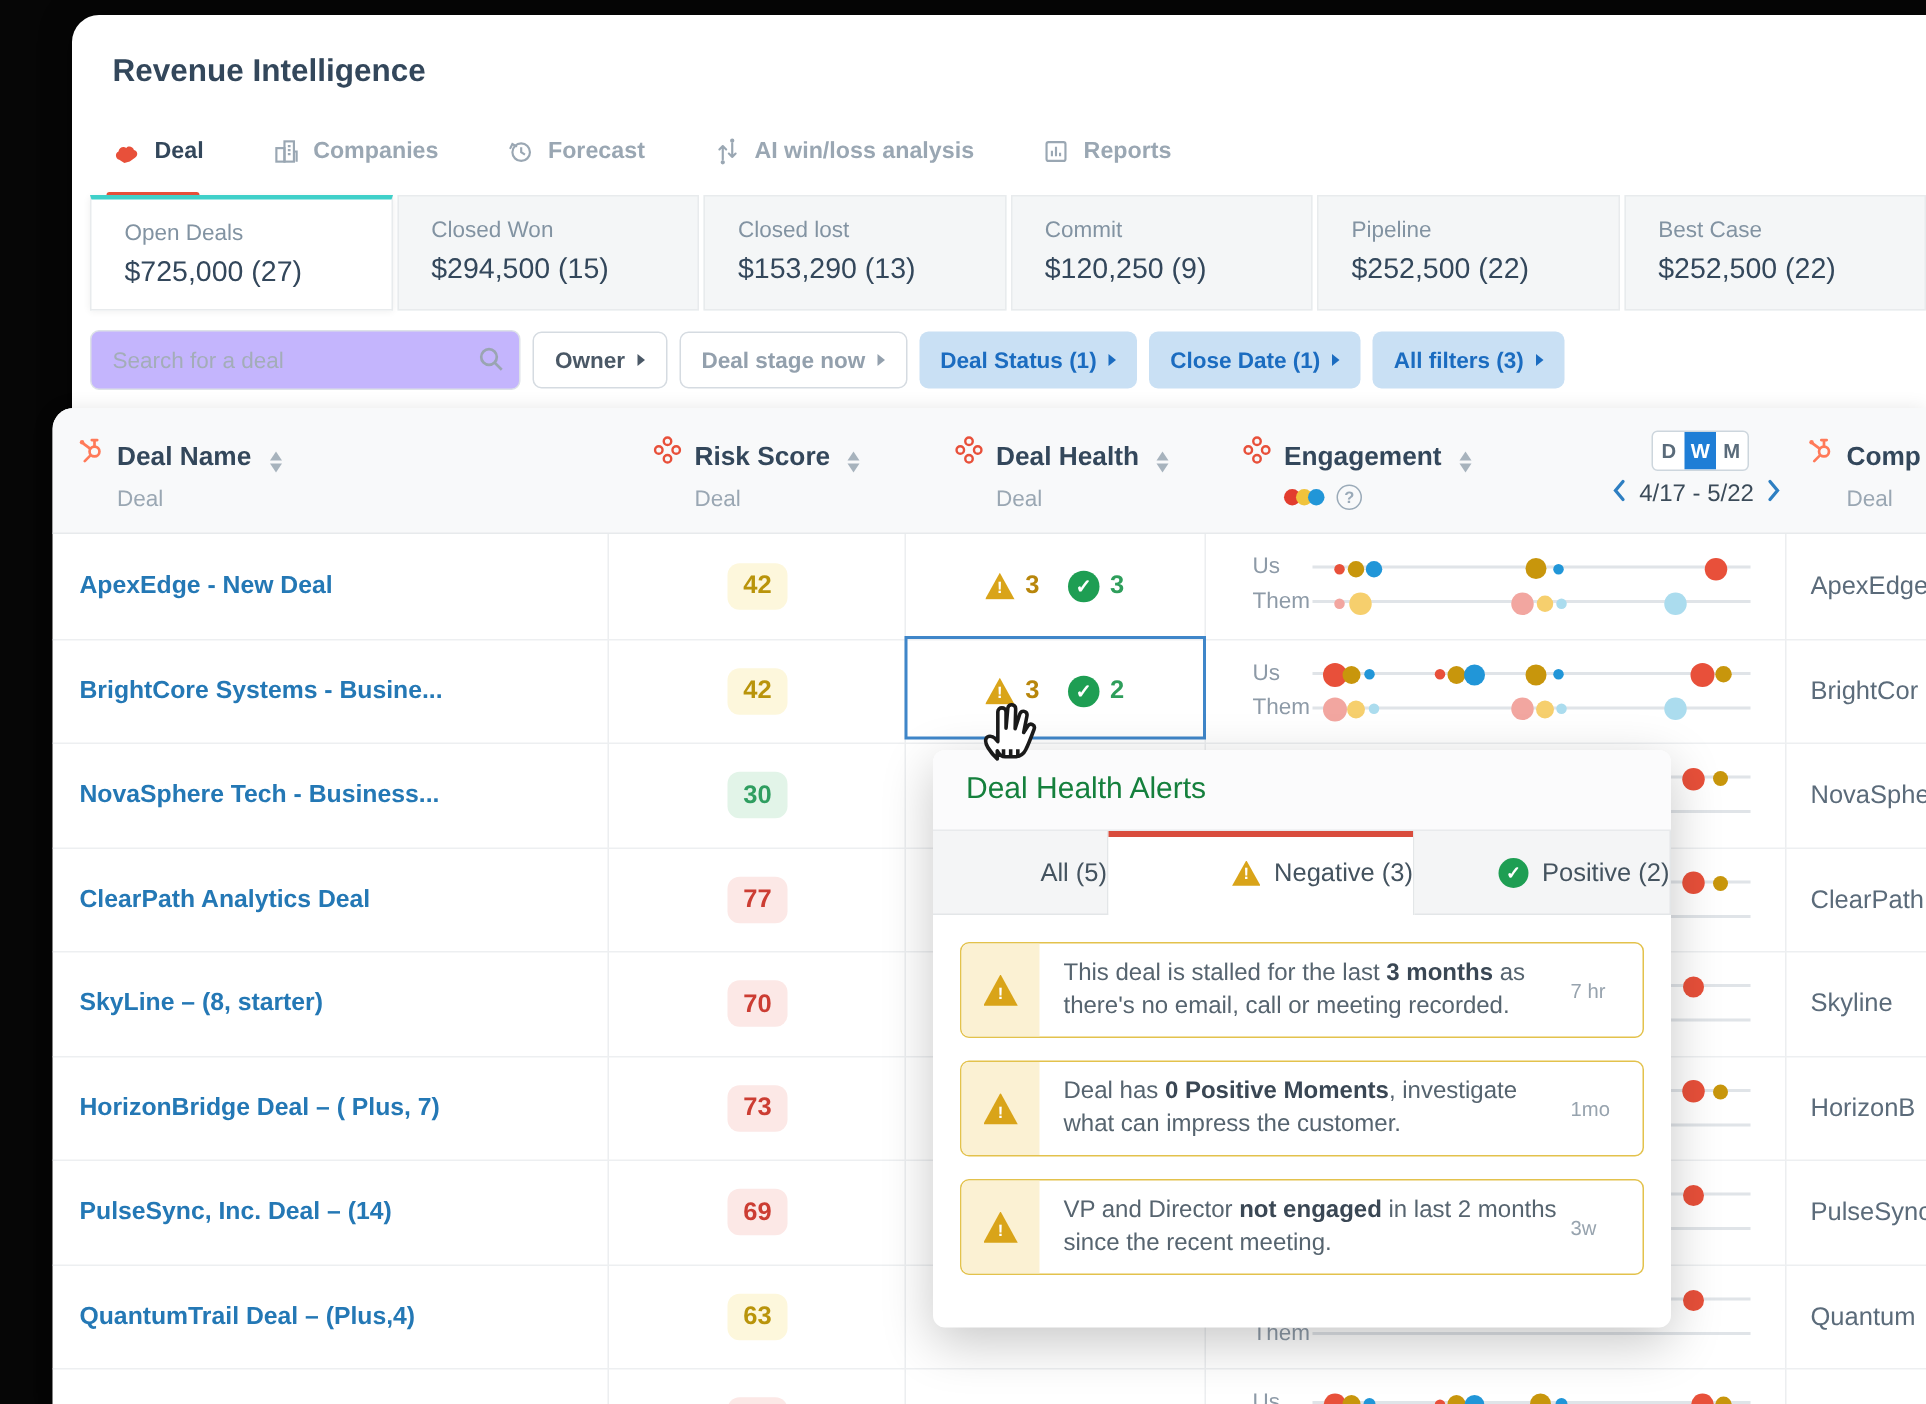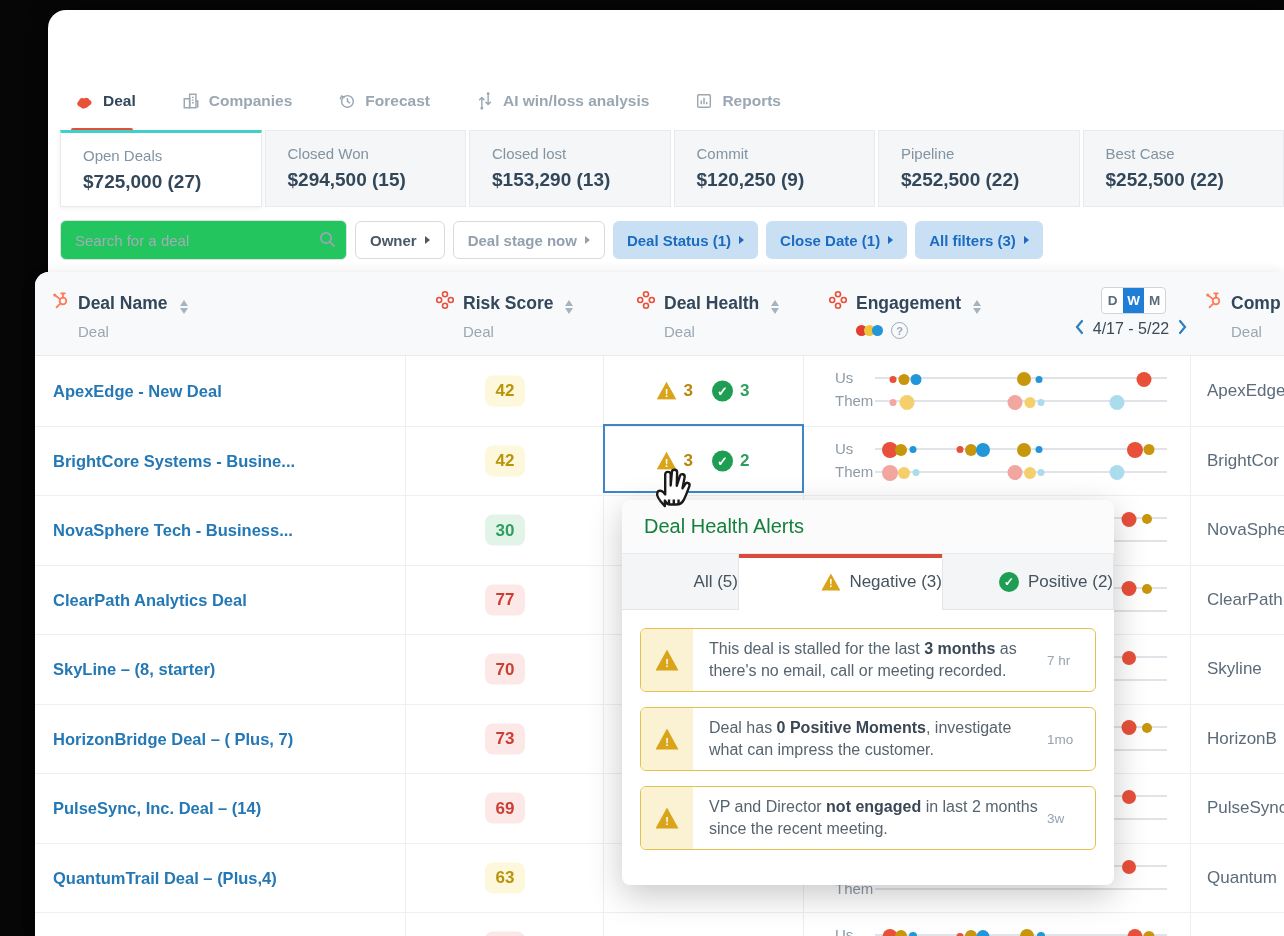--- a/index.html
+++ b/index.html
@@ -15,26 +15,26 @@
   .nav { position:absolute; left:27px; top:82px; display:flex; align-items:center; gap:46px; }
   .nav-item { display:flex; align-items:center; gap:9px; font-size:15.5px; font-weight:600; color:#9aa7b3; cursor:pointer; position:relative; padding-bottom:4px; }
   .nav-item.active { color:#33475b; }
   .nav-item.active::after { content:""; position:absolute; left:-4px; bottom:-18px; width:62px; height:4px; background:#e8503a; border-radius:2px; }
   .nav-item svg { display:block; }
 
   .cards { position:absolute; left:12px; top:120px; width:1224px; display:flex; gap:3px; }
   .card { flex:1; height:77px; background:#f4f6f7; border:1px solid #e8ebed; padding:14px 0 0 22px; }
   .card.active { background:#fff; border-top:3px solid #3fd0c9; box-shadow:0 1px 5px rgba(0,0,0,.07); }
   .card-label { font-size:15px; color:#8293a2; }
-  .card-value { margin-top:7px; font-size:19px; font-weight:700; color:#33475b; }
+  .card-value { margin-top:7px; font-size:19px; font-weight:400; color:#33475b; }
 
   .filterbar { position:absolute; left:12px; top:210px; display:flex; align-items:center; gap:8px; }
   .search { position:relative; width:287px; height:40px; }
   .search input { width:100%; height:100%; border:1px solid #dde2e7; border-radius:6px; padding:0 36px 0 14px;
-    font-family:inherit; font-size:15px; color:#33475b; outline:none; background:#22c55e; }
+    font-family:inherit; font-size:15px; color:#33475b; outline:none; background:#c4b5fd; }
   .search input::placeholder { color:#a3adb8; }
   .search .mag { position:absolute; right:10px; top:10px; }
   .chip { height:38px; display:flex; align-items:center; gap:8px; padding:4px 14px; border-radius:6px;
     font-size:15px; cursor:pointer; white-space:nowrap; }
   .chip .arr { width:0; height:0; border-left:5px solid currentColor; border-top:4px solid transparent; border-bottom:4px solid transparent; }
   .chip.plain { background:#fff; border:1px solid #d5dbe1; color:#4a5866; font-weight:600; }
   .chip.muted { background:#fff; border:1px solid #d5dbe1; color:#93a0ad; font-weight:600; }
   .chip.blue  { background:#c9e0f4; color:#1b6cc0; font-weight:700; }
 
   
@@ -103,20 +103,21 @@
   .alert-text b { color:#3a4754; font-weight:700; }
   .alert-time { width:48px; display:flex; align-items:center; font-size:13.5px; color:#97a3ae; flex:none; }
 
   .cursor-hand { position:absolute; left:648px; top:462px; z-index:8; pointer-events:none; }
 </style>
 </head>
 <body>
 
 <div class="stage">
   <div class="app-panel">
+    <div class="app-title">Revenue Intelligence</div>
     <div class="nav" id="nav">
         <div class="nav-item active">
      <span>
             <svg width="19" height="17" viewBox="0 0 19 17">
               <path fill="#e8503a" d="M4.5 13.5C1.8 12.8 1.5 9 4 8c.2-2.6 3.2-3.9 5.2-2.4C10.5 4 13.7 4.6 14.3 7c2.6.3 3 4 .7 5.1l-3.5 2.6-3.6 1z"></path>
             </svg>
           </span>
      <span>Deal</span>
         </div>
         <div class="nav-item">

